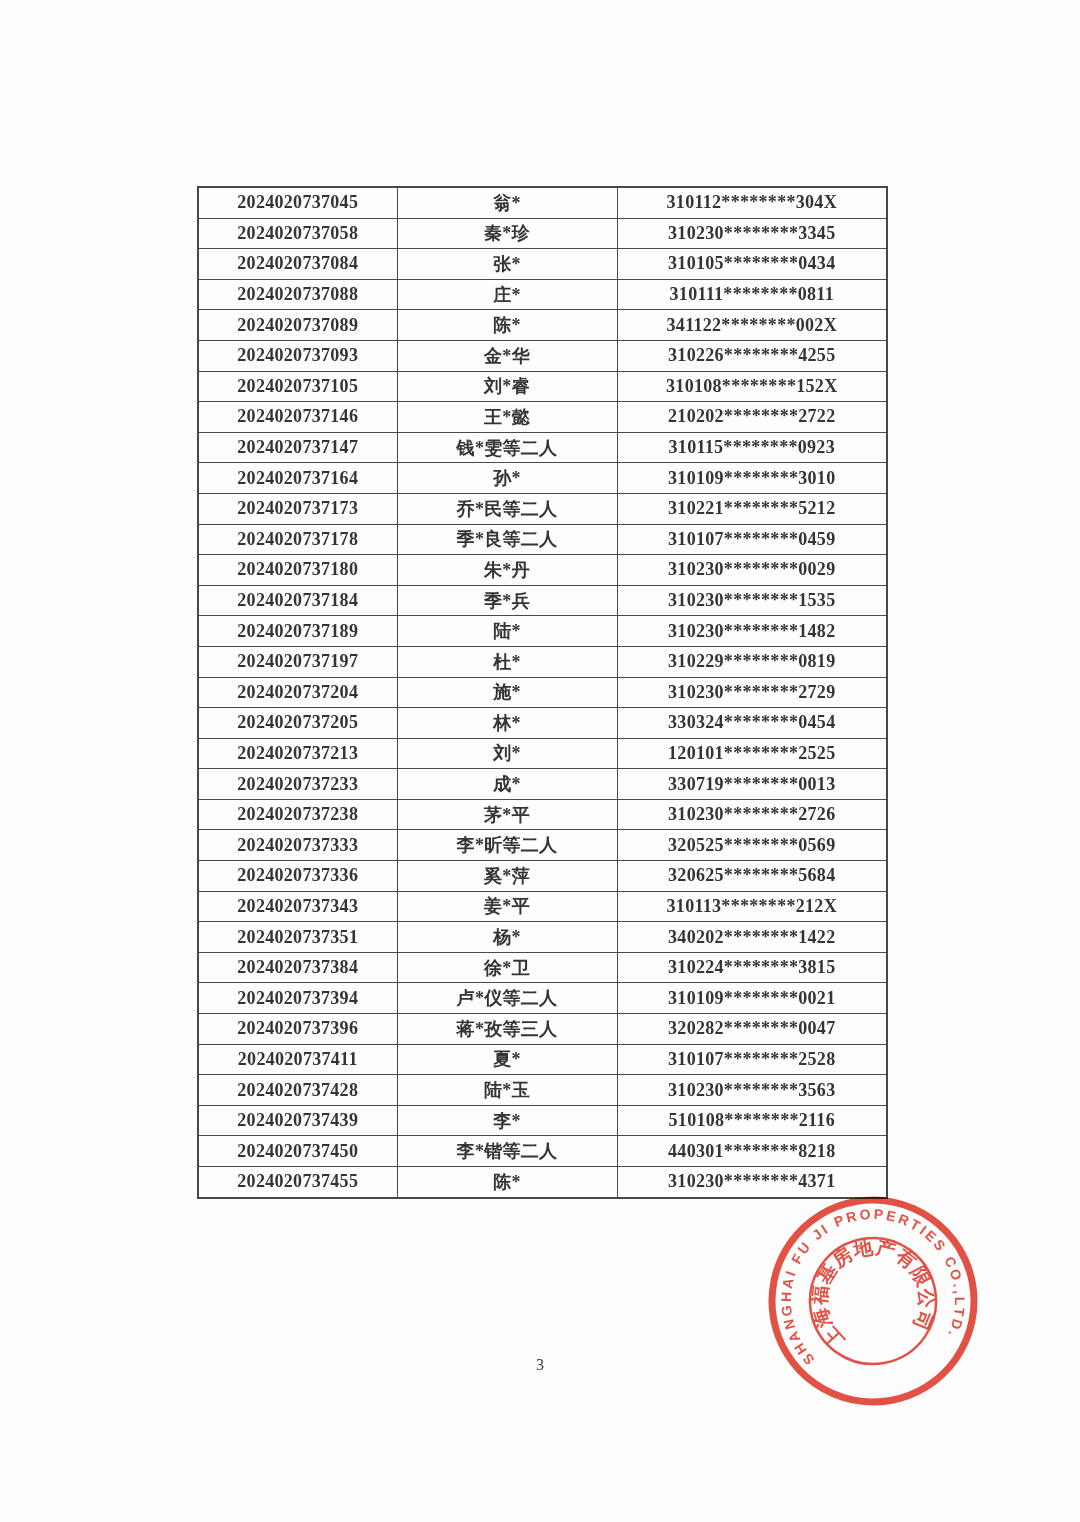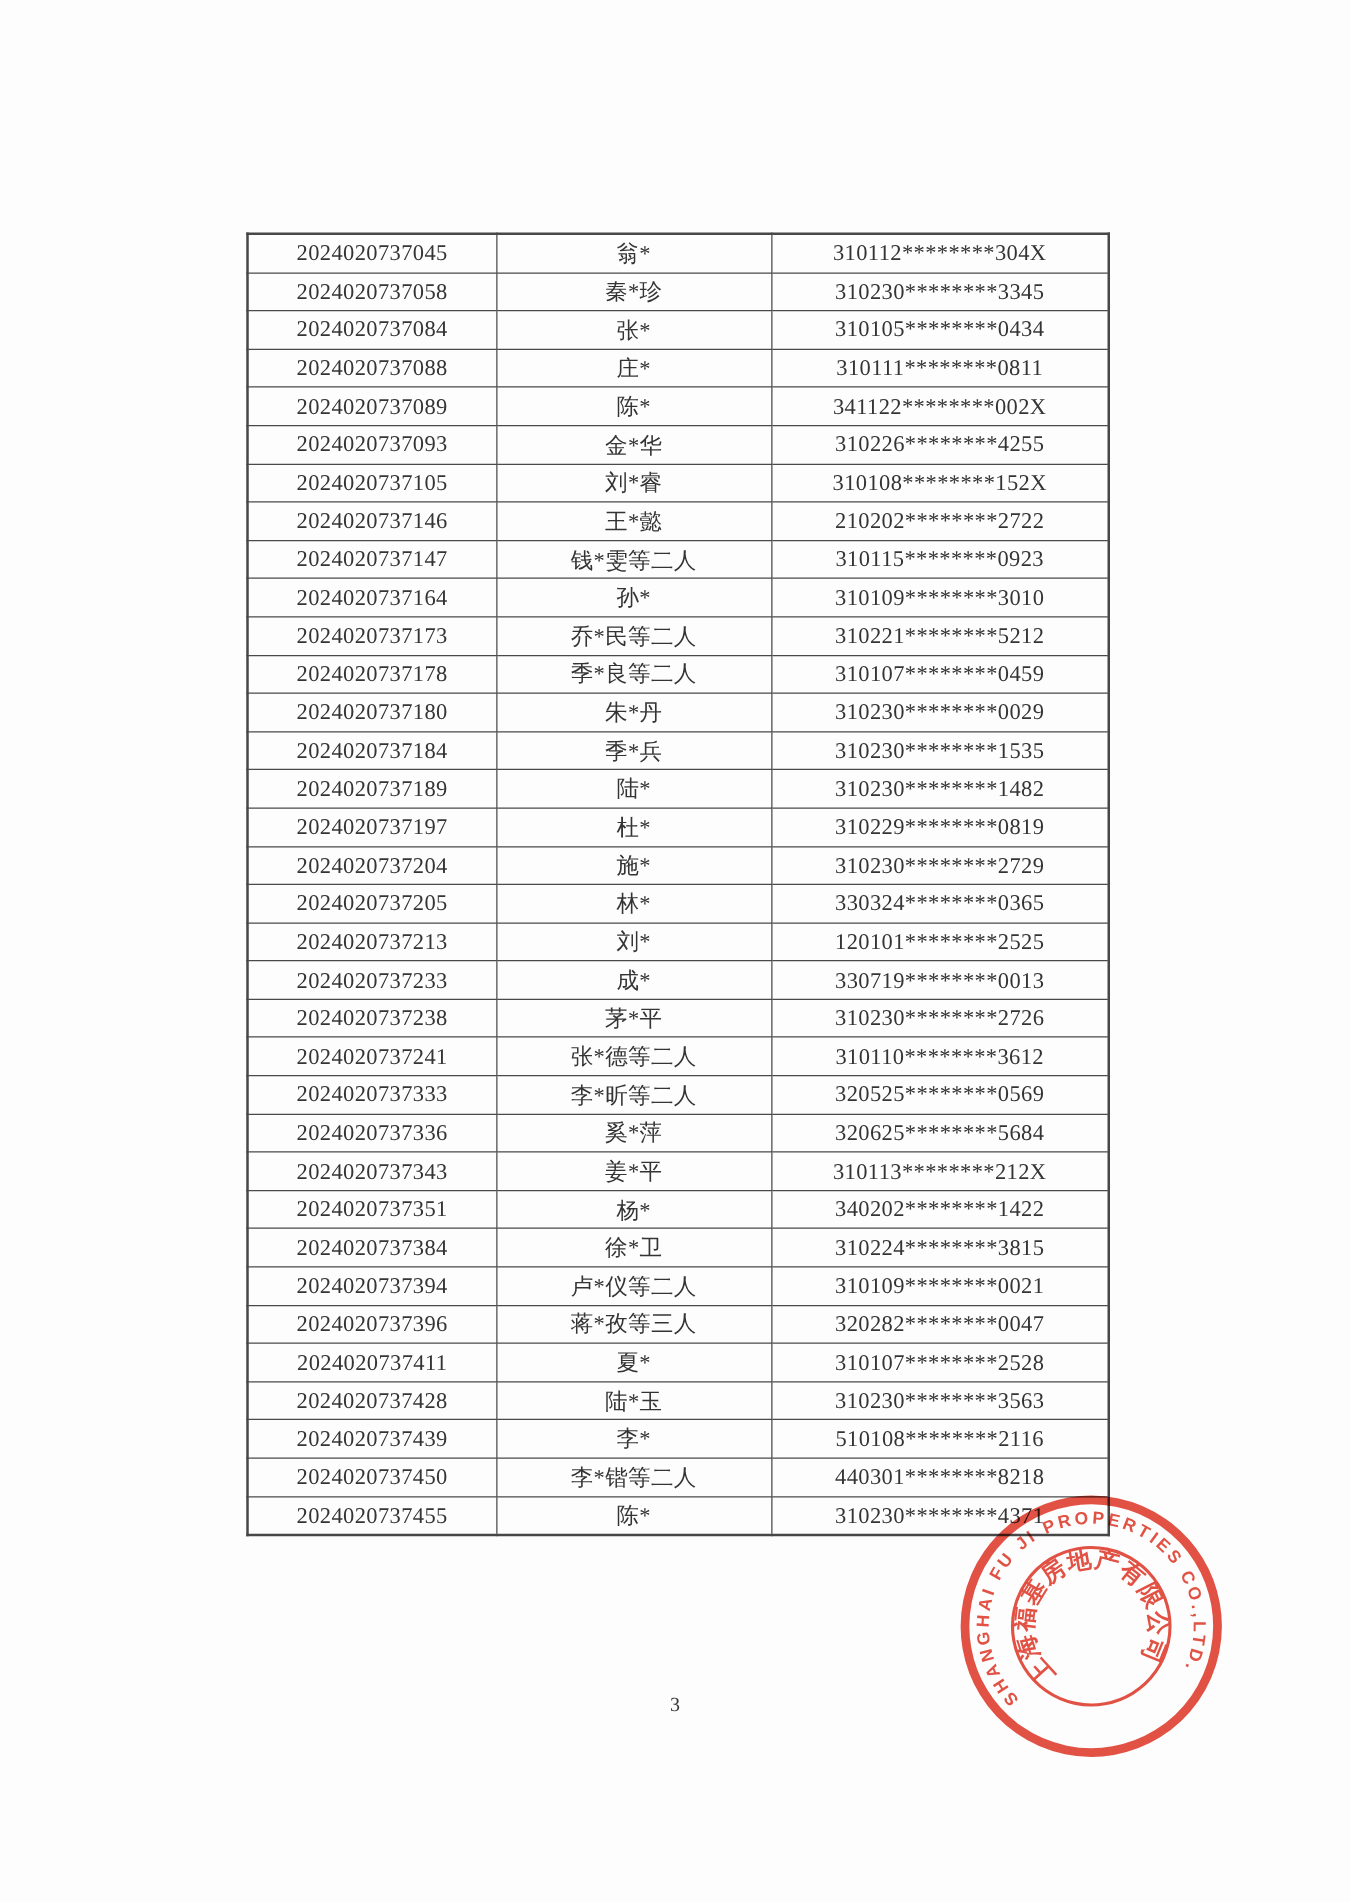--- a/index.html
+++ b/index.html
@@ -21,20 +21,21 @@
     position: absolute;
     left: 197px;
     top: 186px;
     width: 689px;
   }
   table.roster {
     border-collapse: collapse;
     table-layout: fixed;
     width: 689px;
     border: 2px solid #474747;
+    font-weight: bold;
   }
   table.roster td {
     border: 1px solid #4a4a4a;
     height: 29.6px;
     text-align: center;
     vertical-align: middle;
     font-size: 18px;
     letter-spacing: 0.3px;
     color: #343434;
     white-space: nowrap;
@@ -174,41 +175,36 @@
             <td>310229********0819</td>
           </tr>
           <tr>
             <td>2024020737204</td>
             <td>施*</td>
             <td>310230********2729</td>
           </tr>
           <tr>
             <td>2024020737205</td>
             <td>林*</td>
-            <td>330324********0365</td>
+            <td>330324********0454</td>
           </tr>
           <tr>
             <td>2024020737213</td>
             <td>刘*</td>
             <td>120101********2525</td>
           </tr>
           <tr>
             <td>2024020737233</td>
             <td>成*</td>
             <td>330719********0013</td>
           </tr>
           <tr>
             <td>2024020737238</td>
             <td>茅*平</td>
             <td>310230********2726</td>
-          </tr>
-          <tr>
-            <td>2024020737241</td>
-            <td>张*德等二人</td>
-            <td>310110********3612</td>
           </tr>
           <tr>
             <td>2024020737333</td>
             <td>李*昕等二人</td>
             <td>320525********0569</td>
           </tr>
           <tr>
             <td>2024020737336</td>
             <td>奚*萍</td>
             <td>320625********5684</td>

